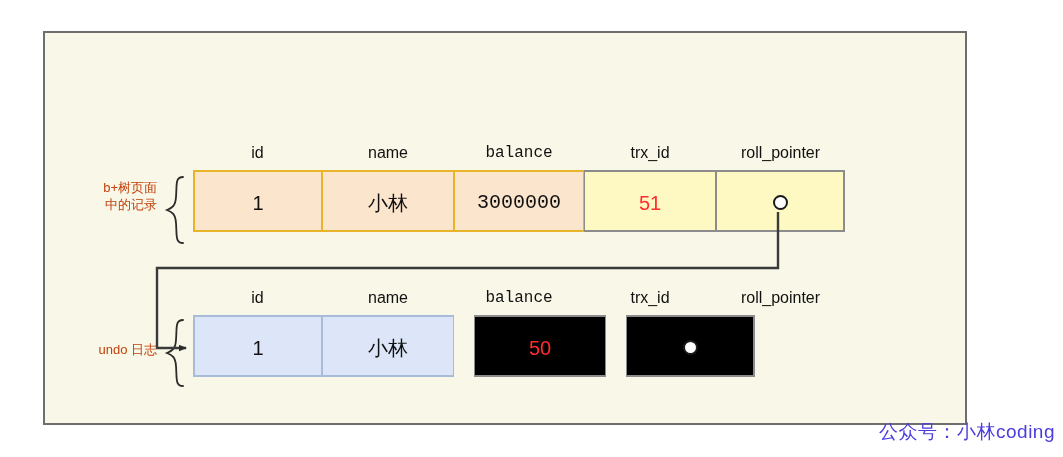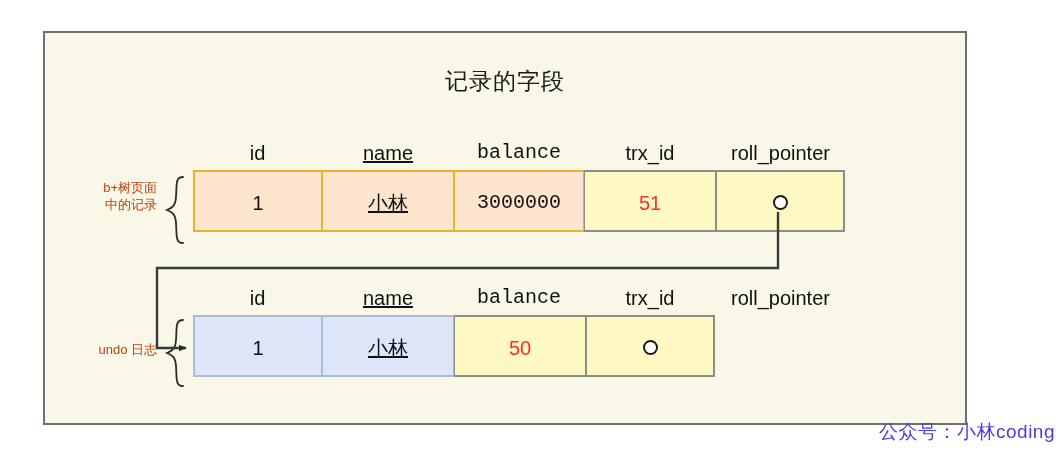--- a/index.html
+++ b/index.html
@@ -44,21 +44,21 @@
     position: absolute;
   }
   .record-headers {
     position: absolute;
     left: 0;
     top: 0;
     height: 26px;
     display: flex;
   }
   .record-headers .hdr {
-    font-size: 20px;
+    font-size: 16px;
     color: #111111;
     text-align: center;
     line-height: 26px;
     white-space: nowrap;
   }
   .record-cells {
     position: absolute;
     left: 0;
     display: flex;
   }
@@ -67,21 +67,21 @@
     line-height: 62px;
     text-align: center;
     font-size: 20px;
     color: #111111;
     box-sizing: border-box;
     position: relative;
   }
 
   
   .col-id          { width: 129px; }
-  .col-name        { width: 132px; text-decoration: underline; }
+  .col-name        { width: 132px; }
   .col-balance     { width: 130px; font-family: Liberation Mono, monospace; }
   .col-trx         { width: 132px; }
   .col-roll        { width: 129px; }
 
   
   #record-page .record-cells .cell.data-orange {
     background: #fce5cd;
     border: 2px solid #e8b52a;
     border-right-width: 1px;
     border-left-width: 1px;
@@ -97,24 +97,25 @@
 
   
   #record-undo .record-cells .cell.data-blue {
     background: #dce6f8;
     border: 2px solid #a8bbd8;
     border-right-width: 1px;
     border-left-width: 1px;
   }
   #record-undo .record-cells .cell.data-blue.first { border-left-width: 2px; }
   #record-undo .record-cells .cell.sys {
-    background: #fef9c3;
+    background: #000000;
     border: 2px solid #8c8c8c;
     border-right-width: 1px;
     border-left-width: 1px;
+    margin-left: 20px;
   }
   #record-undo .record-cells .cell.sys.last { border-right-width: 2px; }
 
   .trx-value { color: #ff2d2d; }
 
   
   .pointer-dot {
     position: absolute;
     width: 15px;
     height: 15px;
@@ -159,21 +160,20 @@
     color: #4b3ce0;
     white-space: nowrap;
     letter-spacing: 0.5px;
   }
 </style>
 </head>
 <body>
 
 <div id="diagram-frame">
 
-  <div id="diagram-title">记录的字段</div>
 
   <div class="record-block" id="record-page" style="left:148px; top:107px; width:655px; height:131px;">
 
     <div class="record-headers" style="left:0px; top:0px;">
       <span class="hdr col-id">id</span>
       <span class="hdr col-name">name</span>
       <span class="hdr col-balance">balance</span>
       <span class="hdr col-trx">trx_id</span>
       <span class="hdr col-roll">roll_pointer</span>
     </div>

